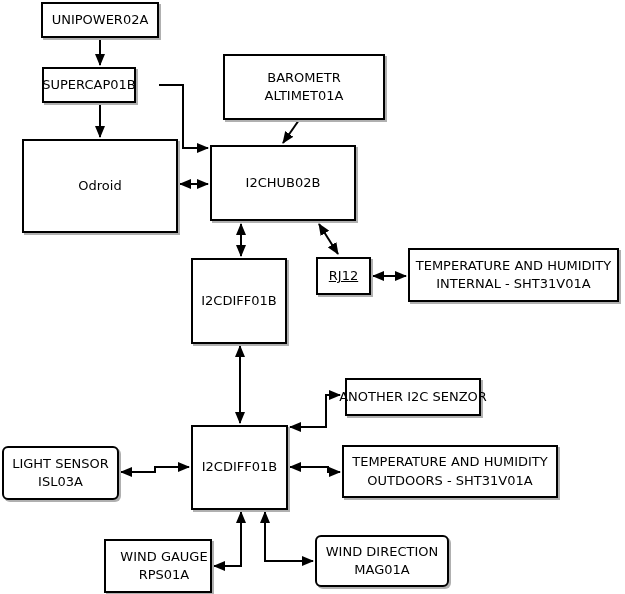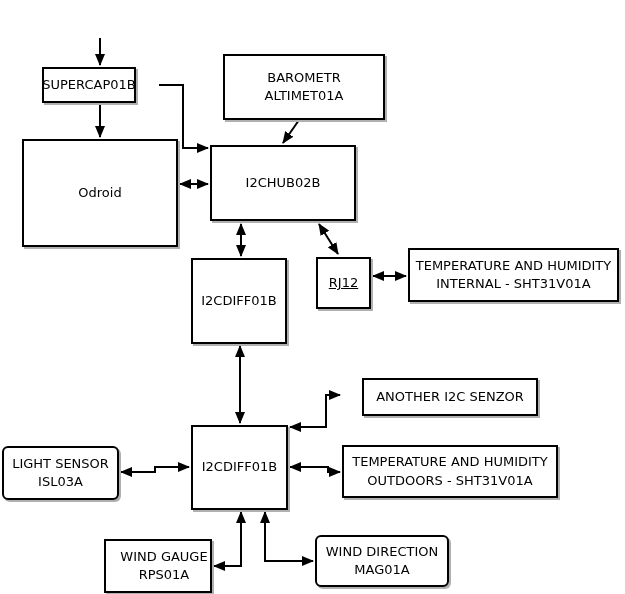--- a/index.html
+++ b/index.html
@@ -28,27 +28,27 @@
     text-align: center;
     font-size: 13px;
     color: #000000;
     line-height: 1.4;
   }
   .node span { white-space: pre; display: block; }
 
   
   .n-unipower   { left: 41px;  top: 2px;   width: 118px; height: 36px; }
   .n-supercap   { left: 42px;  top: 67px;  width: 94px; height: 36px; }
-  .n-odroid     { left: 22px;  top: 139px; width: 156px; height: 108px; }
+  .n-odroid     { left: 22px;  top: 139px; width: 156px; height: 94px; }
   .n-barometr   { left: 223px; top: 54px;  width: 162px; height: 66px; }
   .n-i2chub     { left: 210px; top: 145px; width: 146px; height: 76px; }
-  .n-rj12       { left: 316px; top: 257px; width: 55px;  height: 52px; text-decoration: underline; }
+  .n-rj12       { left: 316px; top: 257px; width: 55px;  height: 38px; text-decoration: underline; }
   .n-tempint    { left: 408px; top: 248px; width: 211px; height: 54px; }
   .n-i2cdiffmid { left: 191px; top: 258px; width: 96px;  height: 86px; }
-  .n-another    { left: 362px; top: 378px; width: 176px; height: 38px; }
+  .n-another    { left: 345px; top: 378px; width: 136px; height: 38px; }
   .n-i2cdifflow { left: 191px; top: 425px; width: 97px;  height: 85px; }
   .n-tempout    { left: 342px; top: 445px; width: 216px; height: 53px; }
   .n-light      { left: 2px;   top: 446px; width: 117px; height: 54px; border-radius: 6px; }
   .n-windgauge  { left: 104px; top: 539px; width: 108px; height: 54px; padding-left: 12px; }
   .n-winddir    { left: 315px; top: 535px; width: 134px; height: 52px; border-radius: 6px; }
 </style>
 </head>
 <body>
 
 <div class="canvas">
@@ -73,20 +73,23 @@
       <path d="M373,276 L406,276" marker-start="url(#arrStart)" marker-end="url(#arrEnd)"></path>
       <path d="M240,346 L240,423" marker-start="url(#arrStart)" marker-end="url(#arrEnd)"></path>
       <path d="M290,427 L326,427 L326,395 L340,395" marker-start="url(#arrStart)" marker-end="url(#arrEnd)"></path>
       <path d="M290,467 L328,467 L328,472 L340,472" marker-start="url(#arrStart)" marker-end="url(#arrEnd)"></path>
       <path d="M121,472 L155,472 L155,467 L189,467" marker-start="url(#arrStart)" marker-end="url(#arrEnd)"></path>
       <path d="M241,512 L241,566 L214,566" marker-start="url(#arrStart)" marker-end="url(#arrEnd)"></path>
       <path d="M265,512 L265,561 L313,561" marker-start="url(#arrStart)" marker-end="url(#arrEnd)"></path>
     </g>
   </svg>
 
+  <div class="node n-unipower">
+    <span>UNIPOWER02A</span>
+  </div>
 
   <div class="node n-supercap">
     <span>SUPERCAP01B</span>
   </div>
 
   <div class="node n-odroid">
     <span>Odroid</span>
   </div>
 
   <div class="node n-barometr">

